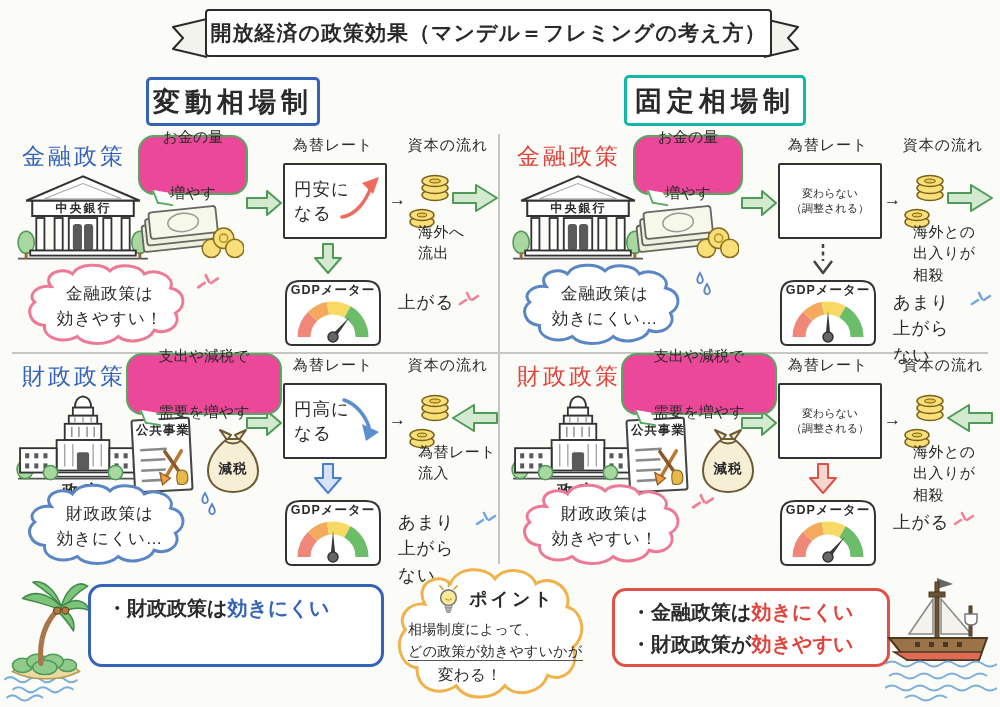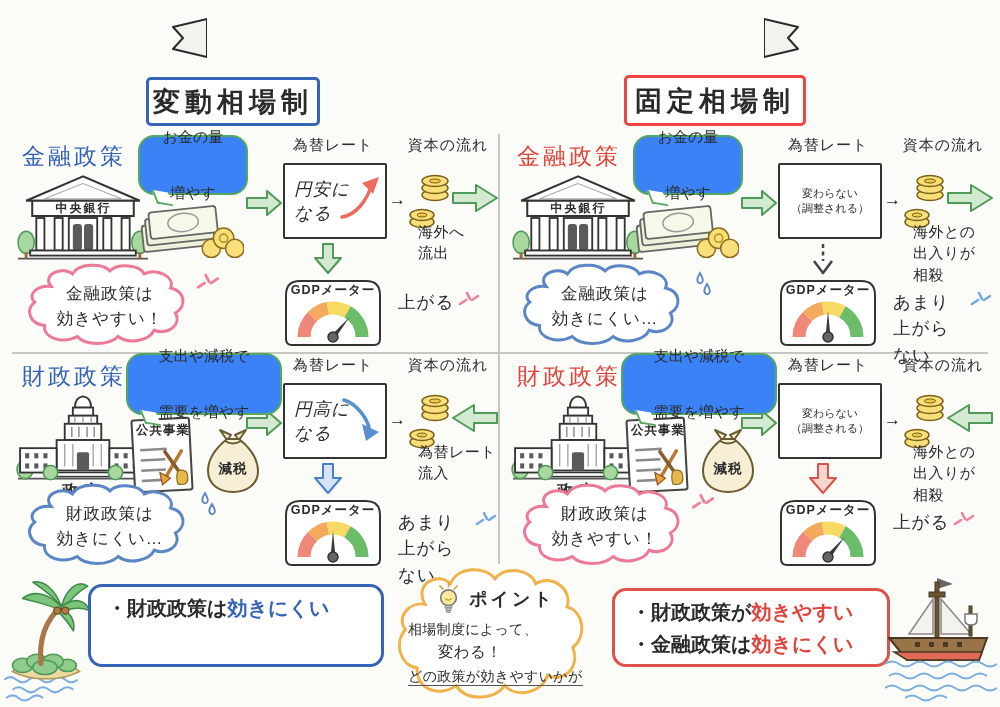--- a/index.html
+++ b/index.html
@@ -11,41 +11,41 @@
   .banner{position:absolute;left:205px;top:9px;width:563px;height:44px;background:#fff;
           border:2.5px solid #2a2a2a;border-radius:4px;display:flex;align-items:center;justify-content:center;
           font-size:21px;font-weight:600;letter-spacing:1px;}
   .tail{position:absolute;top:15px;width:38px;height:46px;}
   .tail.left{left:169px}.tail.right{left:764px}
 
   
   .col-header{position:absolute;background:#fff;display:flex;align-items:center;justify-content:center;
               font-size:27px;font-weight:700;letter-spacing:5px;border-radius:5px;}
   #hdr-float{left:146px;top:77px;width:168px;height:43px;border:3px solid #3563b8;}
-  #hdr-fixed{left:624px;top:75px;width:176px;height:45px;border:3px solid #ef4444;}
+  #hdr-fixed{left:624px;top:75px;width:176px;height:45px;border:3px solid #14b8a6;}
 
   
   .div-v{position:absolute;left:498px;top:134px;width:2px;height:430px;background:#c6c6c2;}
   .div-h{position:absolute;left:12px;top:352px;width:976px;height:2px;background:#c6c6c2;}
 
   
   .quad{position:absolute;width:488px;height:218px;}
   #q0{left:10px;top:133px}#q1{left:505px;top:133px}#q2{left:10px;top:353px}#q3{left:505px;top:353px}
 
   .policy{position:absolute;left:12px;top:8px;font-size:23px;font-weight:400;letter-spacing:3px;}
   .policy.blue{color:#3563b8}.policy.red{color:#e0433c}
 
   .building{position:absolute;left:6px;top:40px;width:134px;height:106px;}
   .building .bsvg{width:134px;height:88px;}
   .bank-sign{position:absolute;left:17px;top:27.5px;width:101px;height:15px;text-align:center;
              font-size:12px;font-weight:700;letter-spacing:2px;line-height:15px;}
   .gov-caption{position:absolute;left:0;right:0;top:88px;text-align:center;font-size:16px;
                font-weight:600;letter-spacing:5px;}
 
-  .speech{position:absolute;background:#3b82f6;border:2.5px solid #55a85f;border-radius:16px;
+  .speech{position:absolute;background:#ec4899;border:2.5px solid #55a85f;border-radius:16px;
           display:flex;flex-direction:column;align-items:center;justify-content:center;
           font-size:15px;line-height:1.35;text-align:center;z-index:2;gap:35px;}
   .speech.mon{left:128px;top:2px;width:106px;height:56px;}
   .speech.fis{left:116px;top:0px;width:152px;height:58px;}
   .speech::after{content:"";position:absolute;left:15px;bottom:-12px;width:13px;height:12px;background:#fff;
                  border-left:2.5px solid #55a85f;border-bottom:2.5px solid #55a85f;
                  transform:skewX(30deg) rotate(10deg);}
 
   .money{position:absolute;left:128px;top:62px;width:106px;height:64px;}
   .doc{position:absolute;left:118px;top:62px;width:68px;height:80px;}
@@ -56,21 +56,21 @@
              font-weight:700;letter-spacing:1px;}
 
   .arrow-in{position:absolute;left:236px;top:56px;width:36px;height:28px;}
   .rate-label{position:absolute;left:273px;top:3px;width:100px;text-align:center;font-size:15px;letter-spacing:1px;}
   .cap-label{position:absolute;left:390px;top:3px;width:96px;text-align:center;font-size:15px;letter-spacing:1px;}
 
   .rate-box{position:absolute;left:273px;top:30px;width:100px;height:72px;background:#fff;
             border:2px solid #333;border-radius:2px;}
   .rate-text{position:absolute;inset:0;display:flex;flex-direction:column;justify-content:center;
              align-items:center;font-size:17.5px;line-height:1.4;letter-spacing:1px;}
-  .rate-box.left .rate-text{align-items:flex-start;padding-left:9px;font-style:italic;}
+  .rate-box.left .rate-text{align-items:flex-start;padding-left:9px;}
   .rate-box.small .rate-text{font-size:11px;letter-spacing:0;}
   .trend{position:absolute;right:3px;top:10px;width:44px;height:48px;}
 
   .mini-arrow{position:absolute;left:379px;top:57px;font-size:17px;color:#222;}
   .coins{position:absolute;left:398px;top:40px;width:42px;height:58px;}
   .big-arrow{position:absolute;left:442px;top:50px;width:46px;height:30px;}
   .big-arrow.flip{transform:scaleX(-1);}
   .cap-note{position:absolute;left:408px;top:88px;width:82px;font-size:15px;line-height:1.42;letter-spacing:.5px;}
 
   .down-arrow{position:absolute;left:304px;top:110px;width:28px;height:32px;}
@@ -323,20 +323,21 @@
 </svg>
 
 <div class="page">
 
   <svg class="tail left" viewBox="0 0 38 46">
     <polygon points="38,4 4,12 14,23 4,34 38,42" fill="#f3f3ee" stroke="#2a2a2a" stroke-width="2" stroke-linejoin="round"></polygon>
   </svg>
   <svg class="tail right" viewBox="0 0 38 46">
     <polygon points="0,4 34,12 24,23 34,34 0,42" fill="#f3f3ee" stroke="#2a2a2a" stroke-width="2" stroke-linejoin="round"></polygon>
   </svg>
+  <div class="banner">開放経済の政策効果（マンデル＝フレミングの考え方）</div>
 
   <div class="col-header" id="hdr-float">変動相場制</div>
   <div class="col-header" id="hdr-fixed">固定相場制</div>
 
   <div class="div-v"></div>
   <div class="div-h"></div>
 
   <section class="quad" id="q0">
     <div class="policy blue">金融政策</div>
     <div class="building">
@@ -667,27 +668,27 @@
         <use href="#sym-cloud"></use>
       </svg>
     <div class="pt-body">
       <div class="pt-head">
         <svg viewBox="0 0 34 42" style="width:27px;height:33px">
             <use href="#sym-bulb"></use>
           </svg>
         <span class="pt-title">ポイント</span>
       </div>
       <div class="pt-line">相場制度によって、</div>
+      <div class="pt-line"><span class="u">どの政策が効きやすいかが</span></div>
       <div class="pt-line last">変わる！</div>
-      <div class="pt-line"><span class="u">どの政策が効きやすいかが</span></div>
     </div>
   </div>
 
   <div class="sumbox" id="sum-right">
+    <div class="sumline"><span>・金融政策は</span><span class="hl-red">効きにくい</span></div>
     <div class="sumline"><span>・財政政策が</span><span class="hl-red">効きやすい</span></div>
-    <div class="sumline"><span>・金融政策は</span><span class="hl-red">効きにくい</span></div>
   </div>
 
   <svg class="ship" viewBox="0 0 114 126">
       <use href="#sym-ship"></use>
     </svg>
 
 </div>
 
 </body></html>

